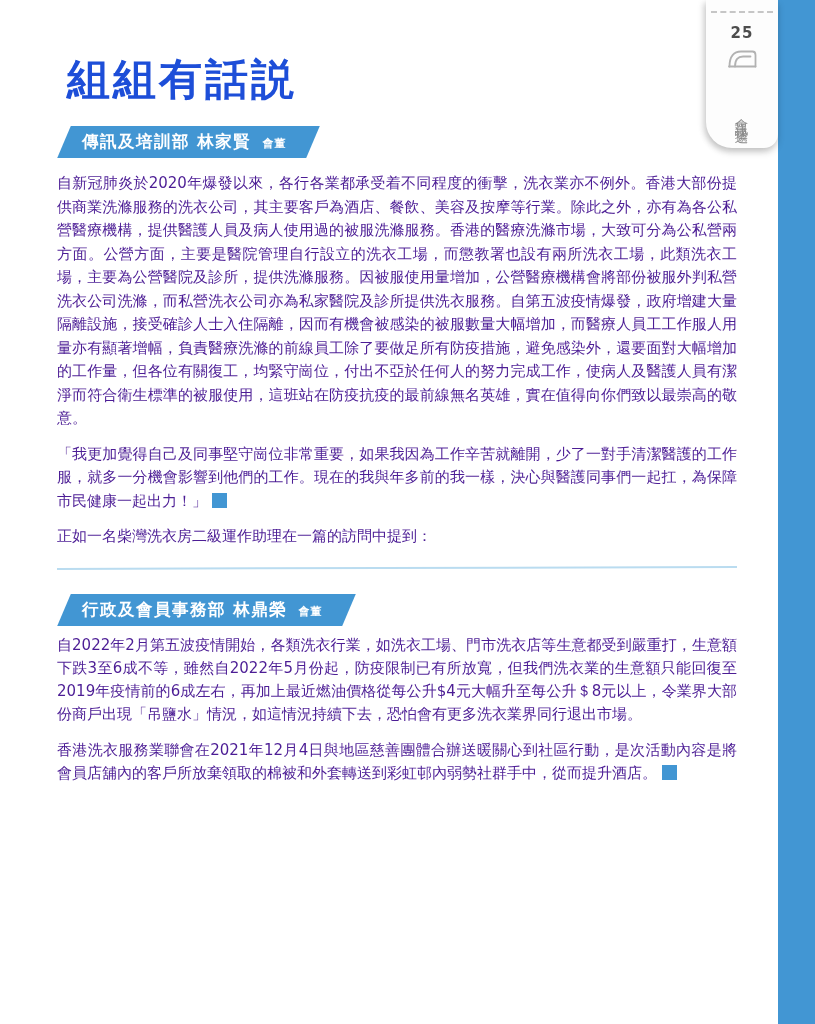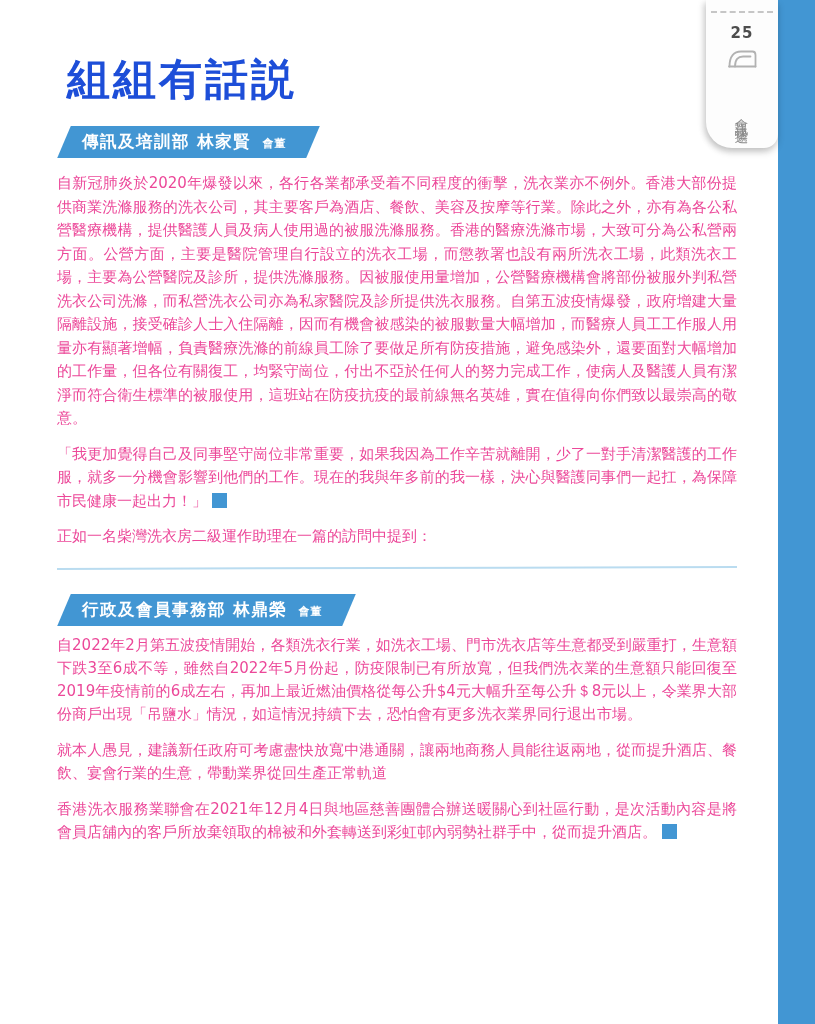--- a/index.html
+++ b/index.html
@@ -67,21 +67,21 @@
   }
   .banner .inner .rank{
     font-size:11px;font-weight:bold;letter-spacing:1px;margin-left:4px;
   }
   .banner-1{margin-top:23px;}
   .banner-2{margin-top:25px;}
   .section p{
     margin:0;
     font-size:15px;
     text-align:justify;
-    color:#ec4899;
+    color:#4c1d95;
   }
   .section-1 p{line-height:23.5px;}
   .section-2 p{line-height:23px;}
   .section-1 p.first{margin-top:14px;}
   .section-1 p + p{margin-top:12px;}
   .section-2 p.first{margin-top:8px;}
   .section-2 p + p{margin-top:13px;}
   .endsq{
     display:inline-block;width:15px;height:15px;
     background:#4296d3;margin-left:5px;vertical-align:-2px;
@@ -130,18 +130,17 @@
     <div class="divider"></div>
 
     <div class="section section-2">
       <div class="banner banner-2">
         <span class="inner">
           <span>行政及會員事務部  林鼎榮</span>
           <span class="rank">會董</span>
         </span>
       </div>
       <p class="first">自2022年2月第五波疫情開始，各類洗衣行業，如洗衣工場、門市洗衣店等生意都受到嚴重打，生意額下跌3至6成不等，雖然自2022年5月份起，防疫限制已有所放寬，但我們洗衣業的生意額只能回復至2019年疫情前的6成左右，再加上最近燃油價格從每公升$4元大幅升至每公升＄8元以上，令業界大部份商戶出現「吊鹽水」情況，如這情況持續下去，恐怕會有更多洗衣業界同行退出市場。</p>
-      <p>就本人愚見，建議新任政府可考慮盡快放寬中港通關，讓兩地商務人員能往返兩地，從而提升酒店、餐飲、宴會行業的生意，帶動業界從回生產正常軌道</p>
       <p><span>香港洗衣服務業聯會在2021年12月4日與地區慈善團體合辦送暖關心到社區行動，是次活動內容是將會員店舖內的客戶所放棄領取的棉被和外套轉送到彩虹邨內弱勢社群手中，從而提升酒店。</span><span class="endsq"></span></p>
     </div>
 
   </div>
 </div>
 
 </body></html>

